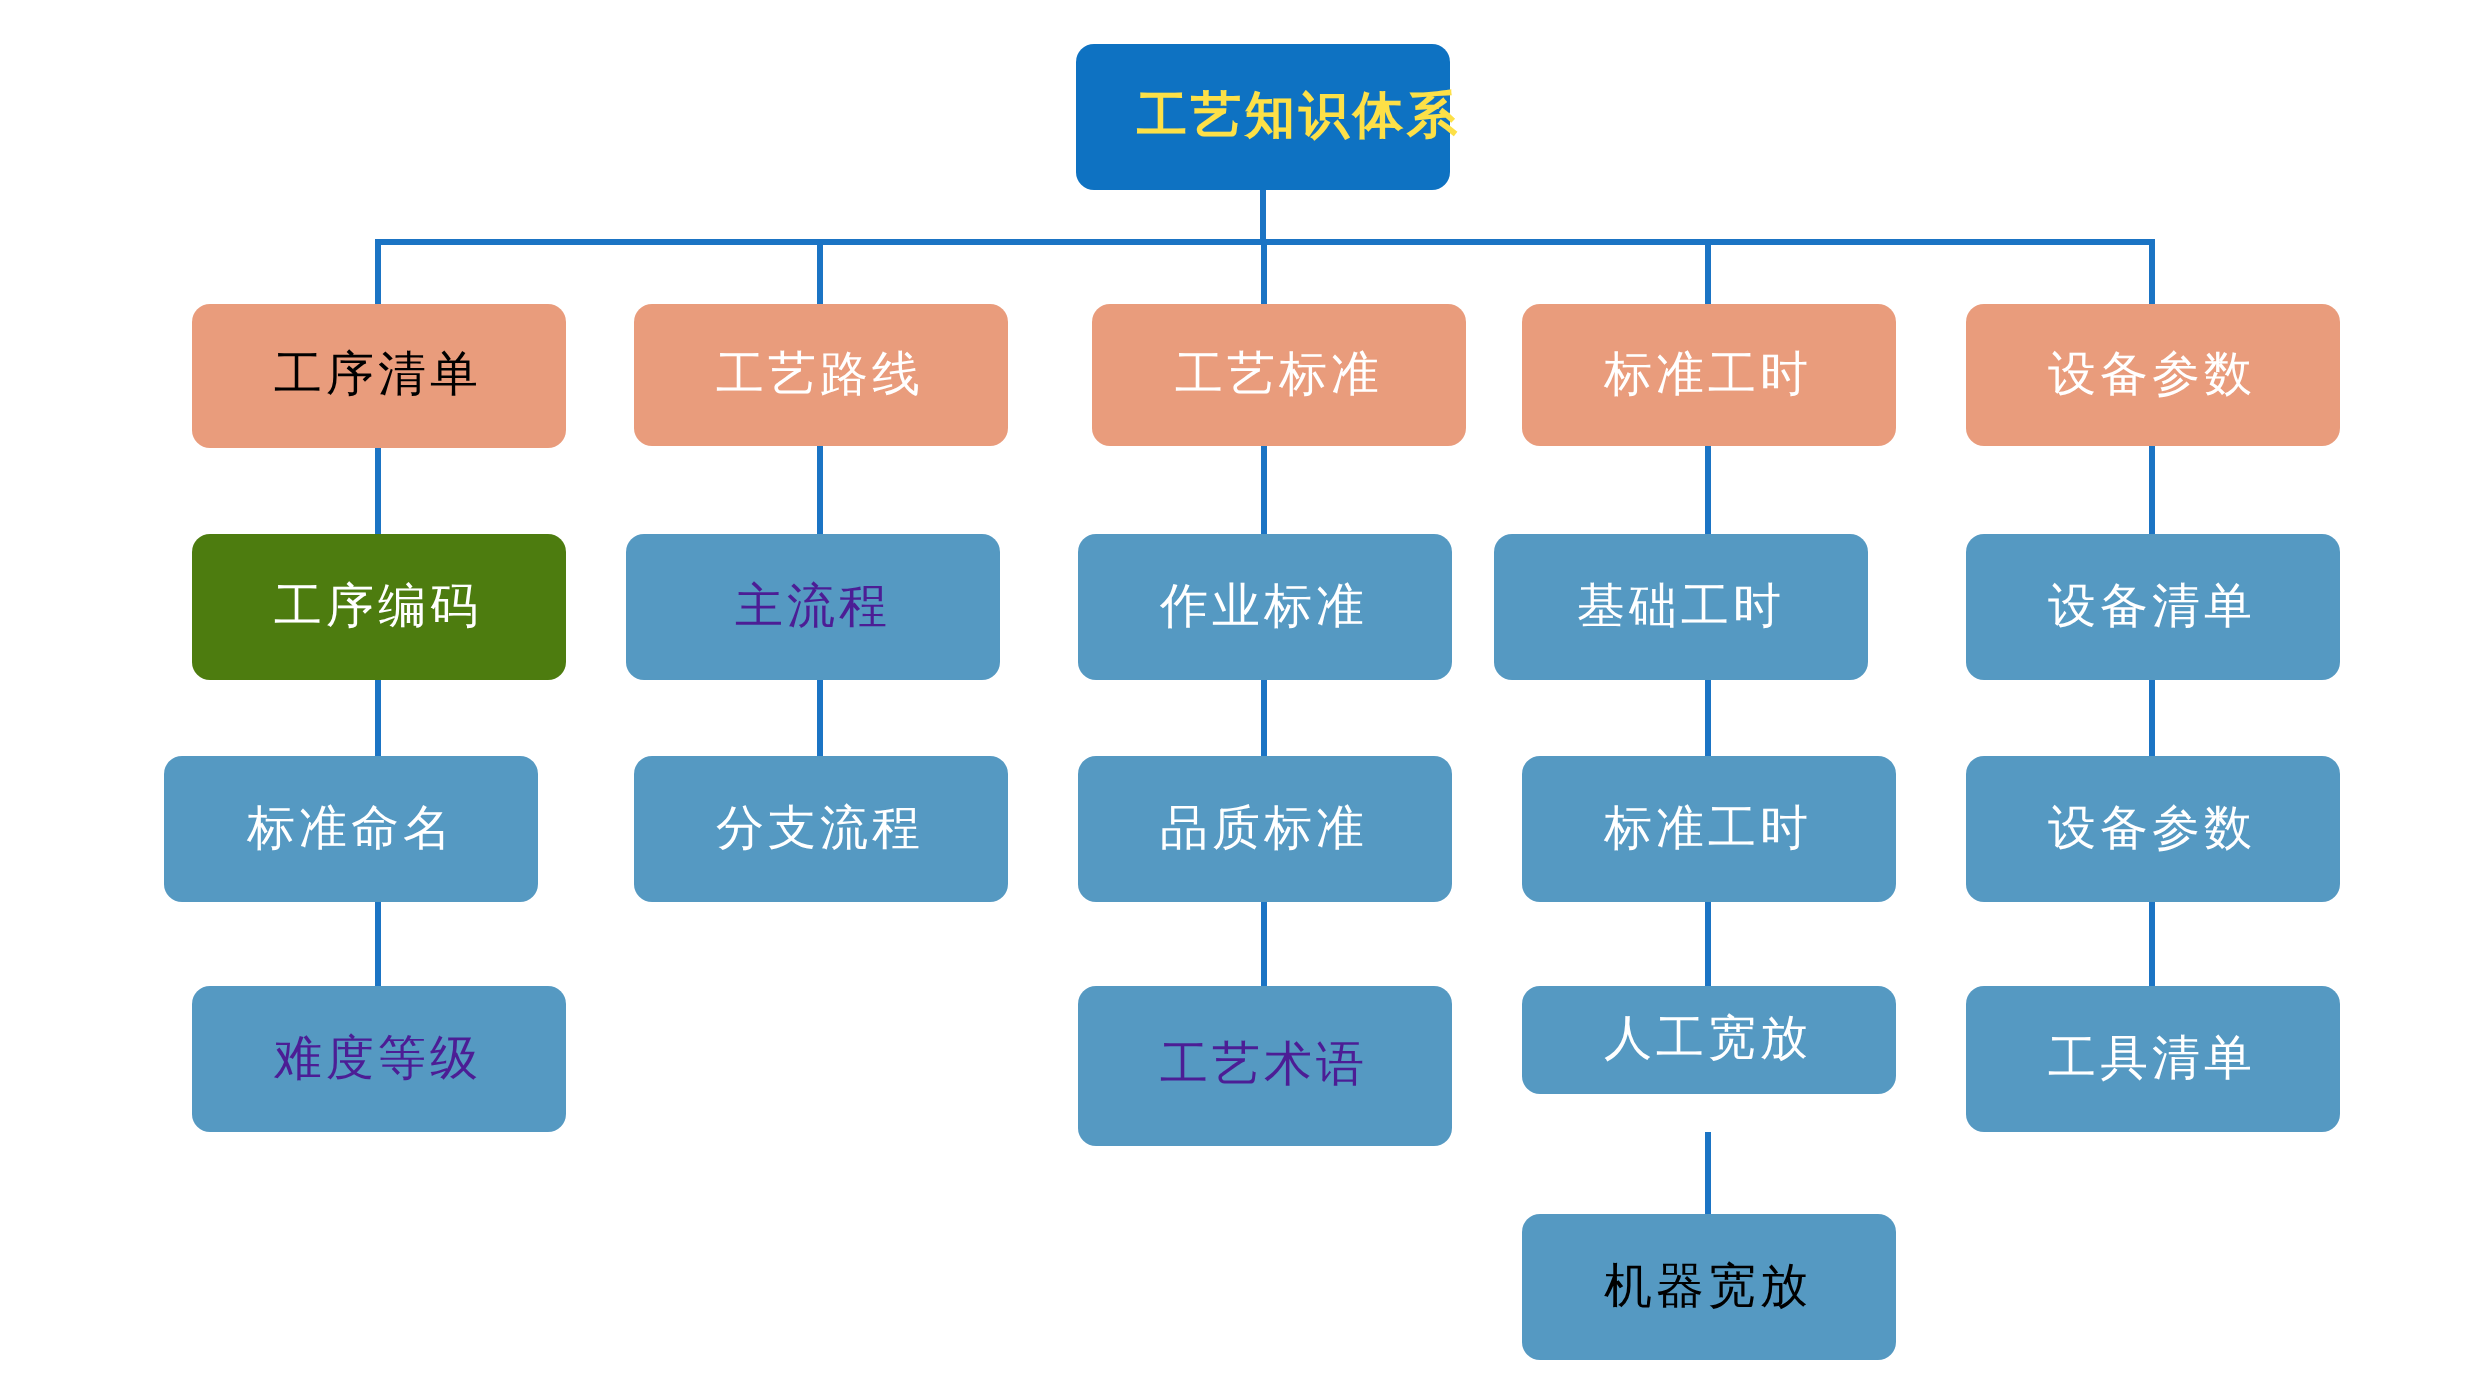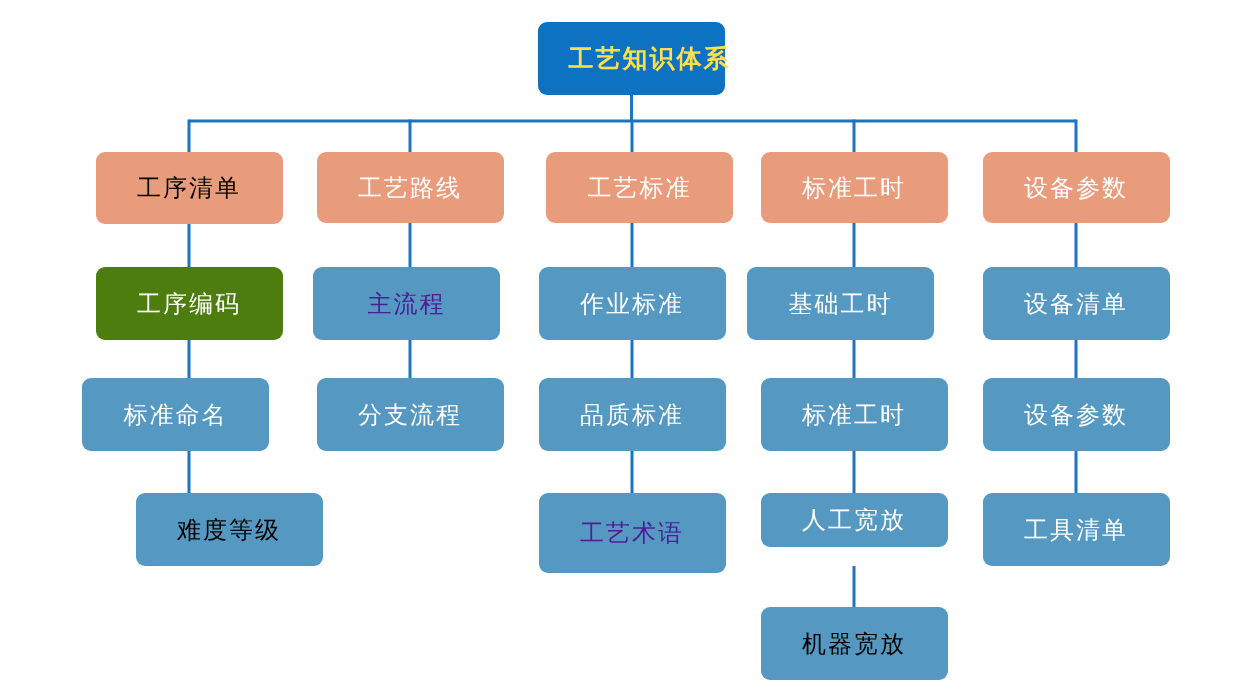--- a/index.html
+++ b/index.html
@@ -79,21 +79,21 @@
   <div id="nodes">
       <div class="node" style="left: 95.5px; top: 152px; width: 187px; height: 72px; background: rgb(233, 156, 124); color: #000000;">
         <span>工序清单</span>
       </div>
       <div class="node" style="left: 95.5px; top: 267px; width: 187px; height: 73px; background: #4d7c0f; color: rgb(255, 255, 255);">
         <span>工序编码</span>
       </div>
       <div class="node" style="left: 82px; top: 378px; width: 187px; height: 73px; background: rgb(85, 153, 194); color: rgb(255, 255, 255);">
         <span>标准命名</span>
       </div>
-      <div class="node" style="left: 95.5px; top: 493px; width: 187px; height: 73px; background: rgb(85, 153, 194); color: #000000; margin-left: 40px;">
+      <div class="node" style="left: 95.5px; top: 493px; width: 187px; height: 73px; background: rgb(85, 153, 194); color: #4c1d95;">
         <span>难度等级</span>
       </div>
       <div class="node" style="left: 316.5px; top: 152px; width: 187px; height: 71px; background: rgb(233, 156, 124); color: rgb(255, 255, 255);">
         <span>工艺路线</span>
       </div>
       <div class="node" style="left: 313px; top: 267px; width: 187px; height: 73px; background: rgb(85, 153, 194); color: #4c1d95;">
         <span>主流程</span>
       </div>
       <div class="node" style="left: 316.5px; top: 378px; width: 187px; height: 73px; background: rgb(85, 153, 194); color: rgb(255, 255, 255);">
         <span>分支流程</span>

